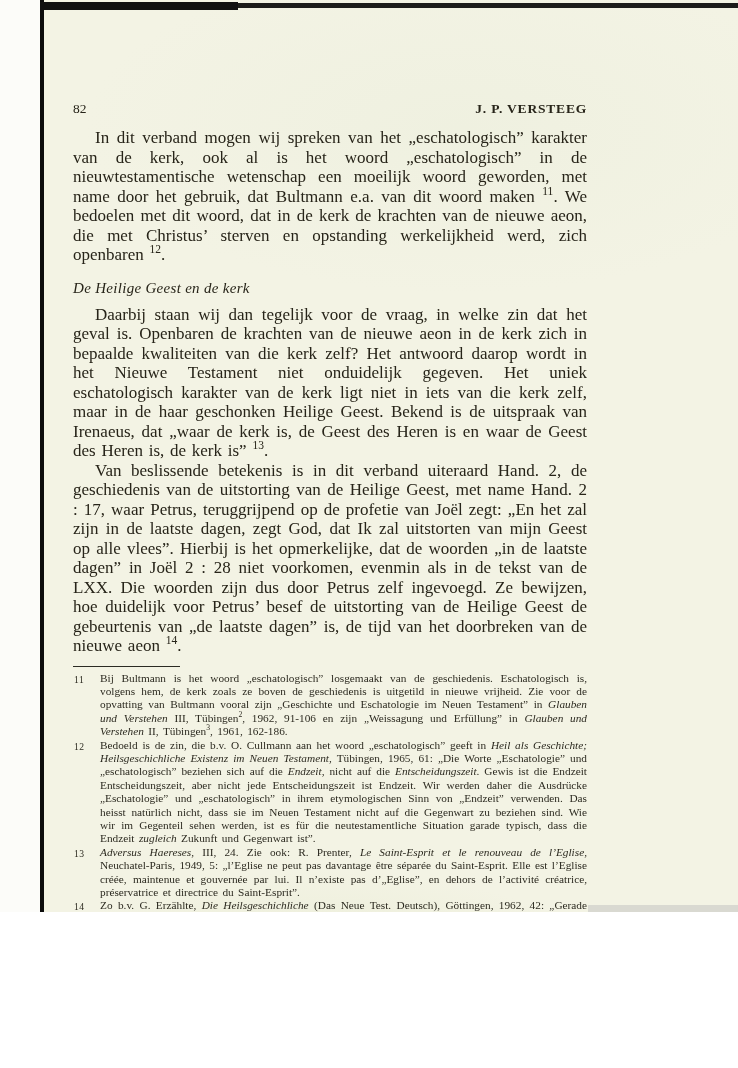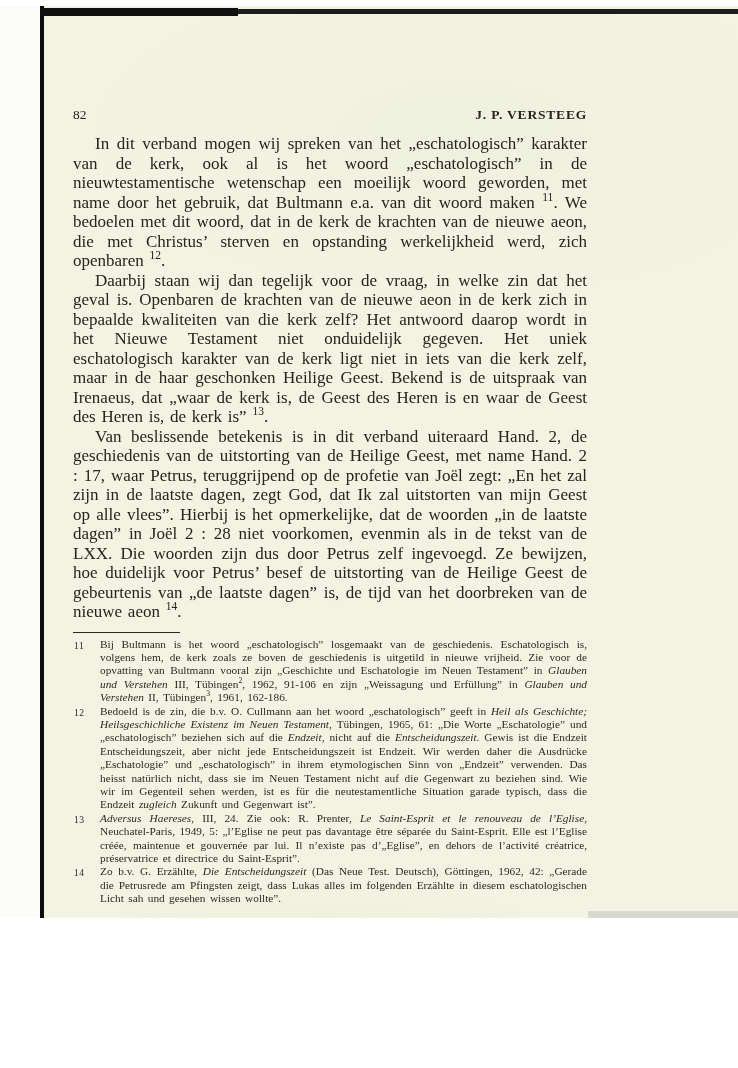--- a/index.html
+++ b/index.html
@@ -7,21 +7,20 @@
     width: 738px; height: 1068px;
     background: #ffffff;
     font-family: "Liberation Serif", "DejaVu Serif", serif;
     overflow: hidden;
   }
   .canvas {
     position: relative;
     width: 738px; height: 912px;
     background: #fcfcf9;
     overflow: hidden;
-    margin-top: 6px;
   }
   
   .page {
     position: absolute;
     left: 40px; top: 0;
     width: 698px; height: 1068px;
     box-sizing: border-box;
     border-left: 4px solid #0c0c0c;
     background-color: #f3f3e4;
     background-image:
@@ -113,27 +112,28 @@
 
   <div class="content">
     <div class="running-head">
       <span class="page-num">82</span>
       <span class="author">J. P. VERSTEEG</span>
     </div>
 
     <div class="article">
 
     <p class="para indent"><span>In dit verband mogen wij spreken van het „eschatologisch” karakter van de kerk, ook al is het woord „eschatologisch” in de nieuwtestamentische wetenschap een moeilijk woord geworden, met name door het gebruik, dat Bultmann e.a. van dit woord maken </span><sup>11</sup><span>. We bedoelen met dit woord, dat in de kerk de krachten van de nieuwe aeon, die met Christus’ sterven en opstanding werkelijkheid werd, zich openbaren </span><sup>12</sup><span>.</span></p>
+        <h2 class="section-heading">De Heilige Geest en de kerk</h2>
         <p class="para indent"><span>Daarbij staan wij dan tegelijk voor de vraag, in welke zin dat het geval is. Openbaren de krachten van de nieuwe aeon in de kerk zich in bepaalde kwaliteiten van die kerk zelf? Het antwoord daarop wordt in het Nieuwe Testament niet onduidelijk gegeven. Het uniek eschatologisch karakter van de kerk ligt niet in iets van die kerk zelf, maar in de haar geschonken Heilige Geest. Bekend is de uitspraak van Irenaeus, dat „waar de kerk is, de Geest des Heren is en waar de Geest des Heren is, de kerk is” </span><sup>13</sup><span>.</span></p>
         <p class="para indent"><span>Van beslissende betekenis is in dit verband uiteraard Hand. 2, de geschiedenis van de uitstorting van de Heilige Geest, met name Hand. 2 : 17, waar Petrus, teruggrijpend op de profetie van Joël zegt: „En het zal zijn in de laatste dagen, zegt God, dat Ik zal uitstorten van mijn Geest op alle vlees”. Hierbij is het opmerkelijke, dat de woorden „in de laatste dagen” in Joël 2 : 28 niet voorkomen, evenmin als in de tekst van de LXX. Die woorden zijn dus door Petrus zelf ingevoegd. Ze bewijzen, hoe duidelijk voor Petrus’ besef de uitstorting van de Heilige Geest de gebeurtenis van „de laatste dagen” is, de tijd van het doorbreken van de nieuwe aeon </span><sup>14</sup><span>.</span></p>
       </div>
 
     <div class="footnote-rule"></div>
 
     <div class="footnotes">
 
     <div class="footnote"><span class="fn-num">11</span><span class="fn-text"><span>Bij Bultmann is het woord „eschatologisch” losgemaakt van de geschiedenis. Eschatologisch is, volgens hem, de kerk zoals ze boven de geschiedenis is uitgetild in nieuwe vrijheid. Zie voor de opvatting van Bultmann vooral zijn „Geschichte und Eschatologie im Neuen Testament” in </span><i>Glauben und Verstehen</i><span> III, Tübingen</span><sup>2</sup><span>, 1962, 91-106 en zijn „Weissagung und Erfüllung” in </span><i>Glauben und Verstehen</i><span> II, Tübingen</span><sup>3</sup><span>, 1961, 162-186.</span></span></div>
         <div class="footnote"><span class="fn-num">12</span><span class="fn-text"><span>Bedoeld is de zin, die b.v. O. Cullmann aan het woord „eschatologisch” geeft in </span><i>Heil als Geschichte; Heilsgeschichliche Existenz im Neuen Testament</i><span>, Tübingen, 1965, 61: „Die Worte „Eschatologie” und „eschatologisch” beziehen sich auf die </span><i>Endzeit</i><span>, nicht auf die </span><i>Entscheidungszeit</i><span>. Gewis ist die Endzeit Entscheidungszeit, aber nicht jede Entscheidungszeit ist Endzeit. Wir werden daher die Ausdrücke „Eschatologie” und „eschatologisch” in ihrem etymologischen Sinn von „Endzeit” verwenden. Das heisst natürlich nicht, dass sie im Neuen Testament nicht auf die Gegenwart zu beziehen sind. Wie wir im Gegenteil sehen werden, ist es für die neutestamentliche Situation garade typisch, dass die Endzeit </span><i>zugleich</i><span> Zukunft und Gegenwart ist”.</span></span></div>
         <div class="footnote"><span class="fn-num">13</span><span class="fn-text"><i>Adversus Haereses</i><span>, III, 24. Zie ook: R. Prenter, </span><i>Le Saint-Esprit et le renouveau de l’Eglise</i><span>, Neuchatel-Paris, 1949, 5: „l’Eglise ne peut pas davantage être séparée du Saint-Esprit. Elle est l’Eglise créée, maintenue et gouvernée par lui. Il n’existe pas d’„Eglise”, en dehors de l’activité créatrice, préservatrice et directrice du Saint-Esprit”.</span></span></div>
-        <div class="footnote"><span class="fn-num">14</span><span class="fn-text"><span>Zo b.v. G. Erzählte, </span><i>Die Entscheidungszeit</i><span> (Das Neue Test. Deutsch), Göttingen, 1962, 42: „Gerade die Petrusrede am Pfingsten zeigt, dass Lukas alles im folgenden Erzählte in diesem eschatologischen Licht sah und gesehen wissen wollte”.</span></span></div>
+        <div class="footnote"><span class="fn-num">14</span><span class="fn-text"><span>Zo b.v. G. Erzählte, </span><i>Die Heilsgeschichliche</i><span> (Das Neue Test. Deutsch), Göttingen, 1962, 42: „Gerade die Petrusrede am Pfingsten zeigt, dass Lukas alles im folgenden Erzählte in diesem eschatologischen Licht sah und gesehen wissen wollte”.</span></span></div>
       </div>
   </div>
 </div>
 
 </body></html>

